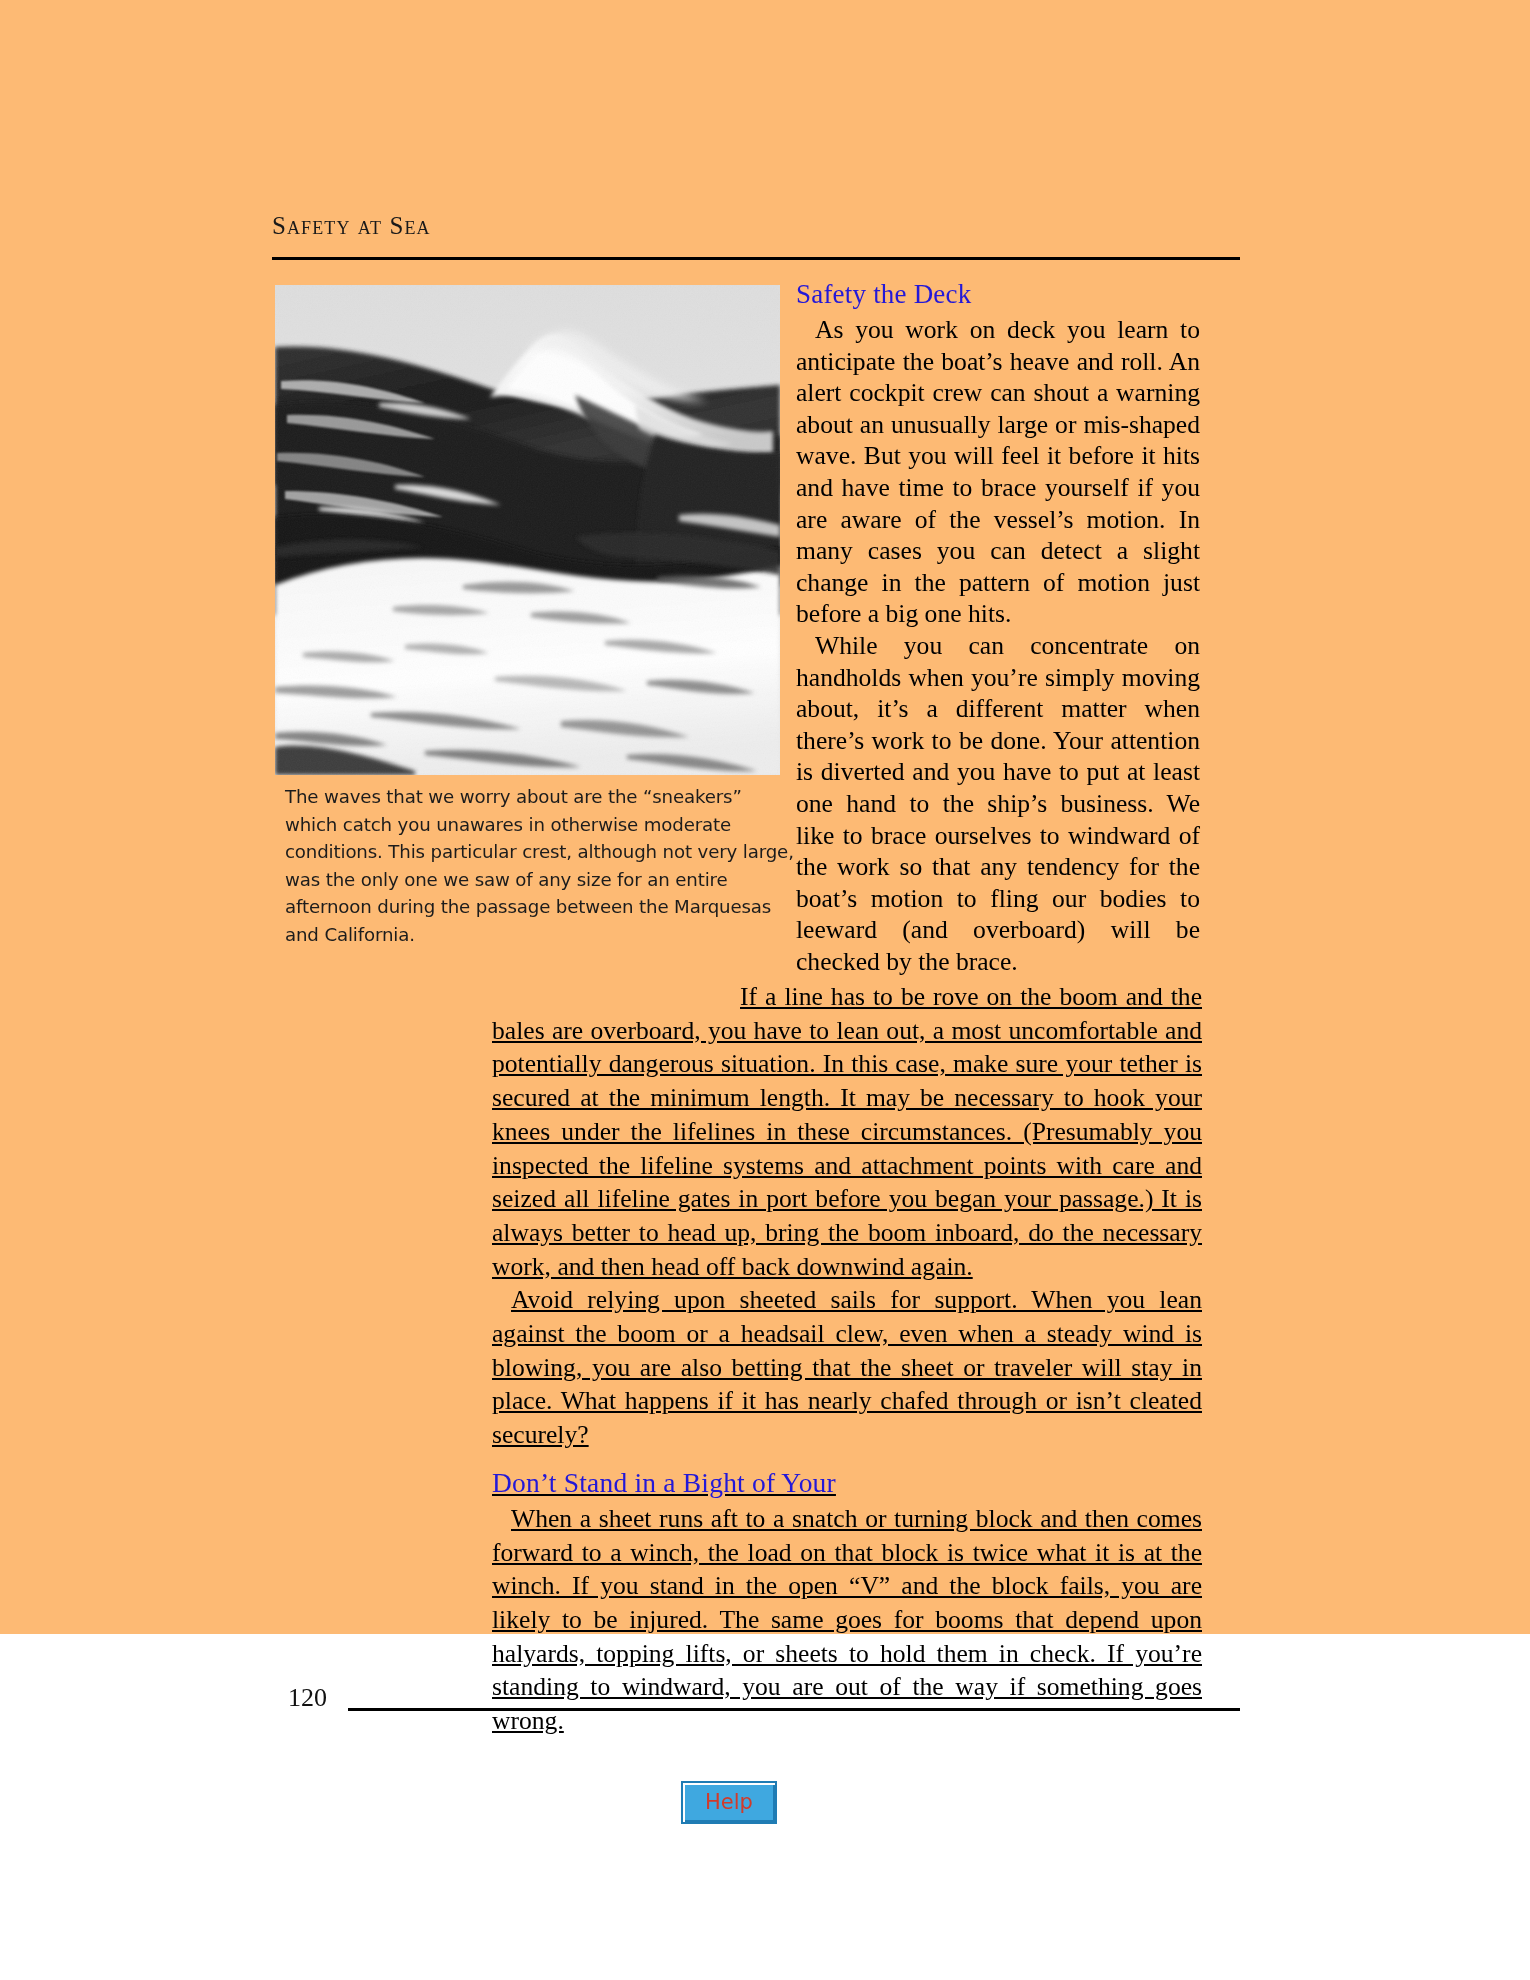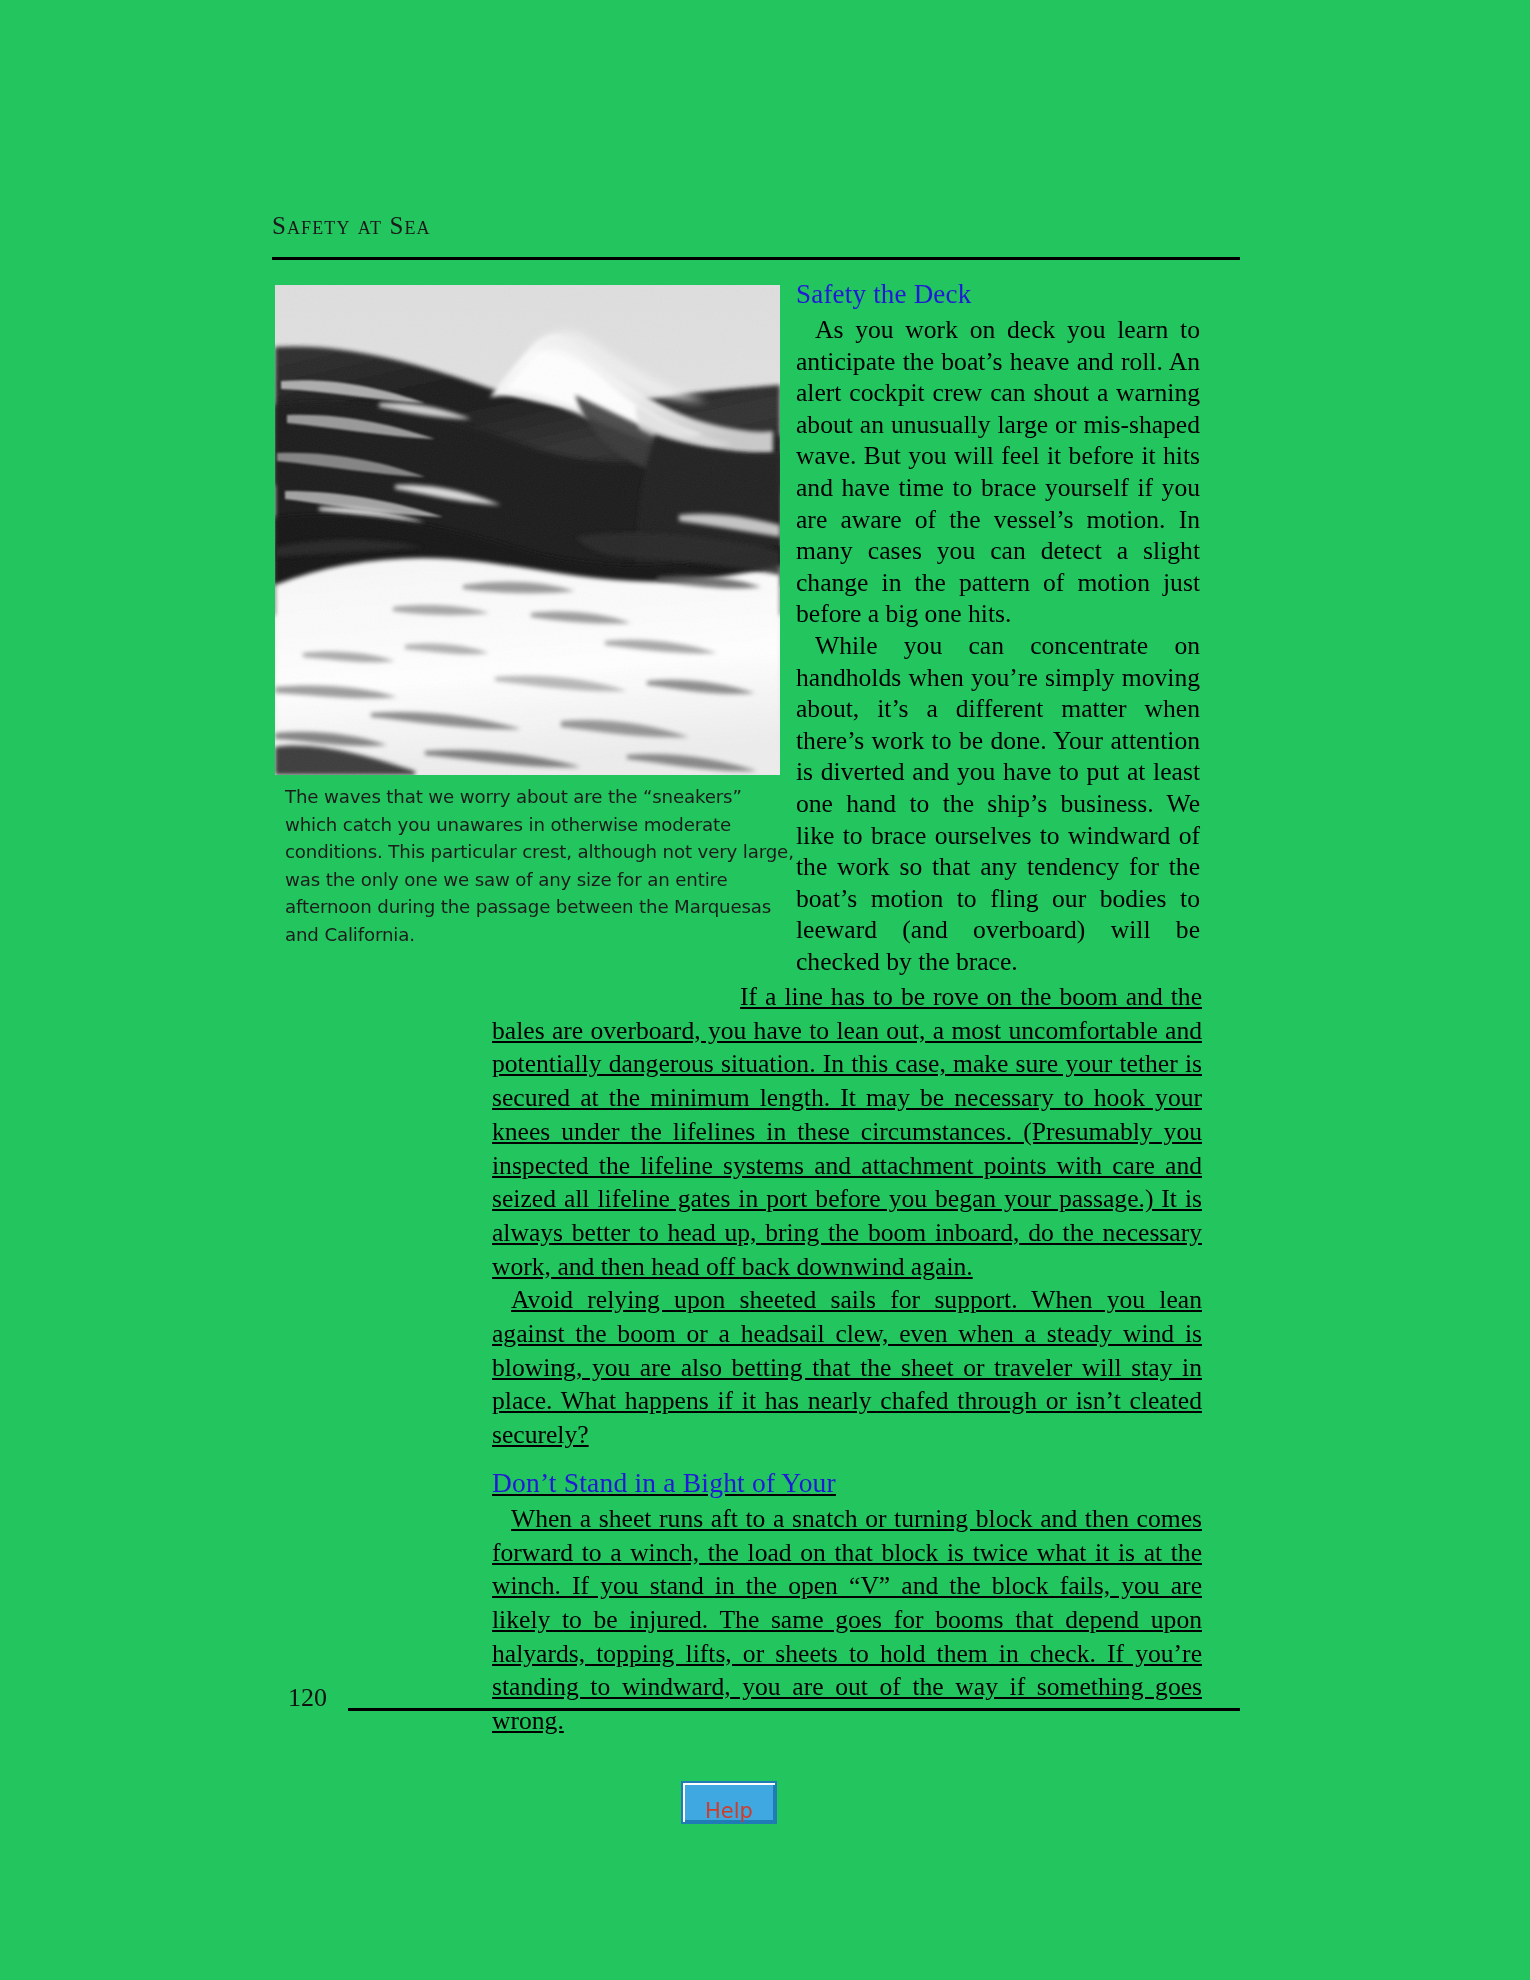--- a/index.html
+++ b/index.html
@@ -13,22 +13,22 @@
     position: relative;
     font-family: "Liberation Serif", serif;
     color: #000000;
     overflow: hidden;
   }
 
   .page {
     position: absolute;
     left: 0; top: 0;
     width: 1530px;
-    height: 1980px;
-    background: #22c55e;
+    height: 1634px;
+    background: #fdba74;
   }
 
   
   .running-head {
     position: absolute;
     left: 272px;
     top: 212px;
     width: 700px;
     font-family: "Liberation Serif", serif;
     font-size: 25px;
@@ -137,21 +137,21 @@
     position: absolute;
     left: 681px;
     top: 1781px;
     width: 96px;
     height: 43px;
     background: #3fa8e0;
     border: 2px solid #1f7cb4;
     box-sizing: border-box;
     box-shadow: inset 2px 2px 0 0 #ffffff, inset -2px -2px 0 0 #1f7cb4;
     display: flex;
-    align-items: flex-end;
+    align-items: center;
     justify-content: center;
     cursor: pointer;
   }
   .help-btn-label {
     font-family: "DejaVu Sans", sans-serif;
     font-size: 21px;
     color: #d13b2a;
     line-height: 1;
     user-select: none;
   }

